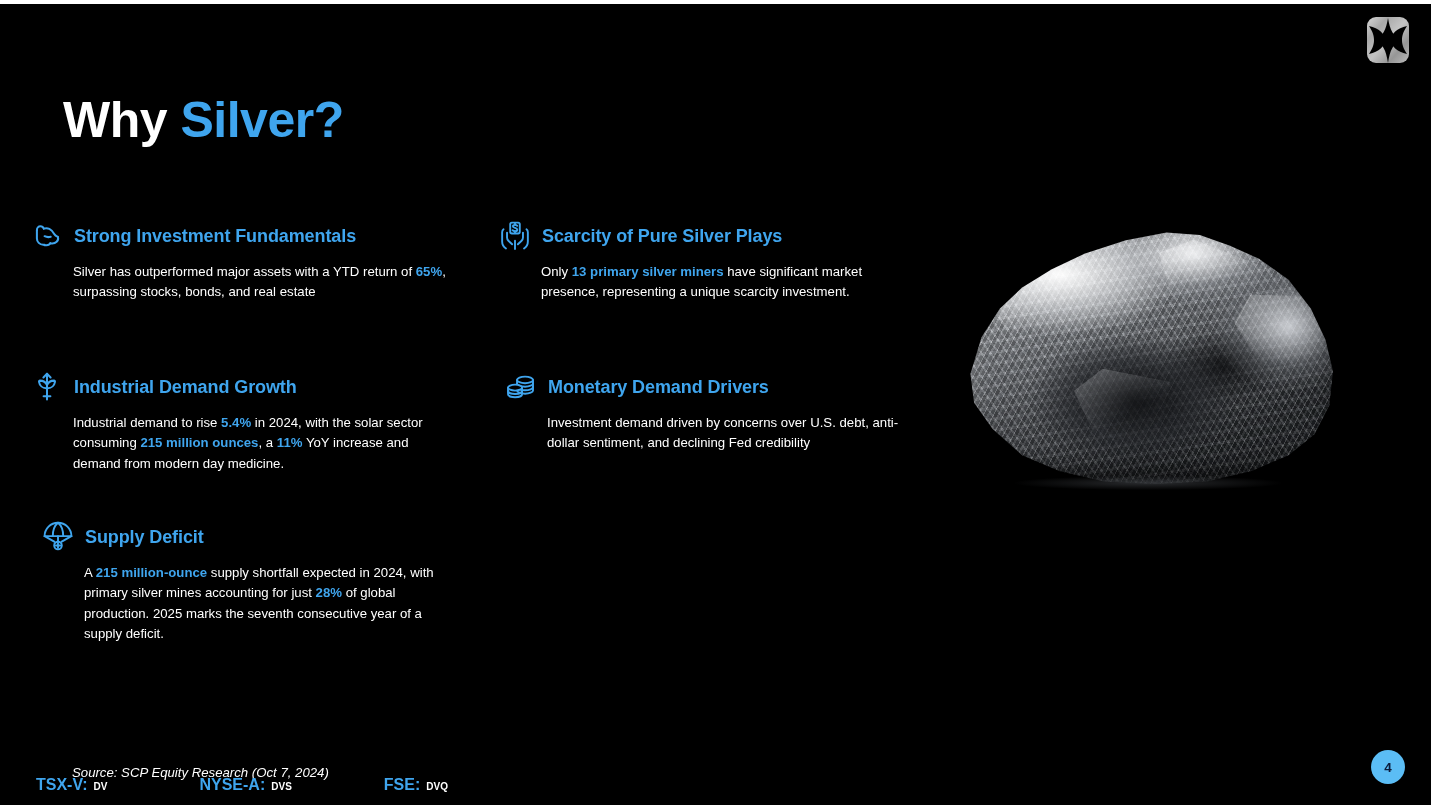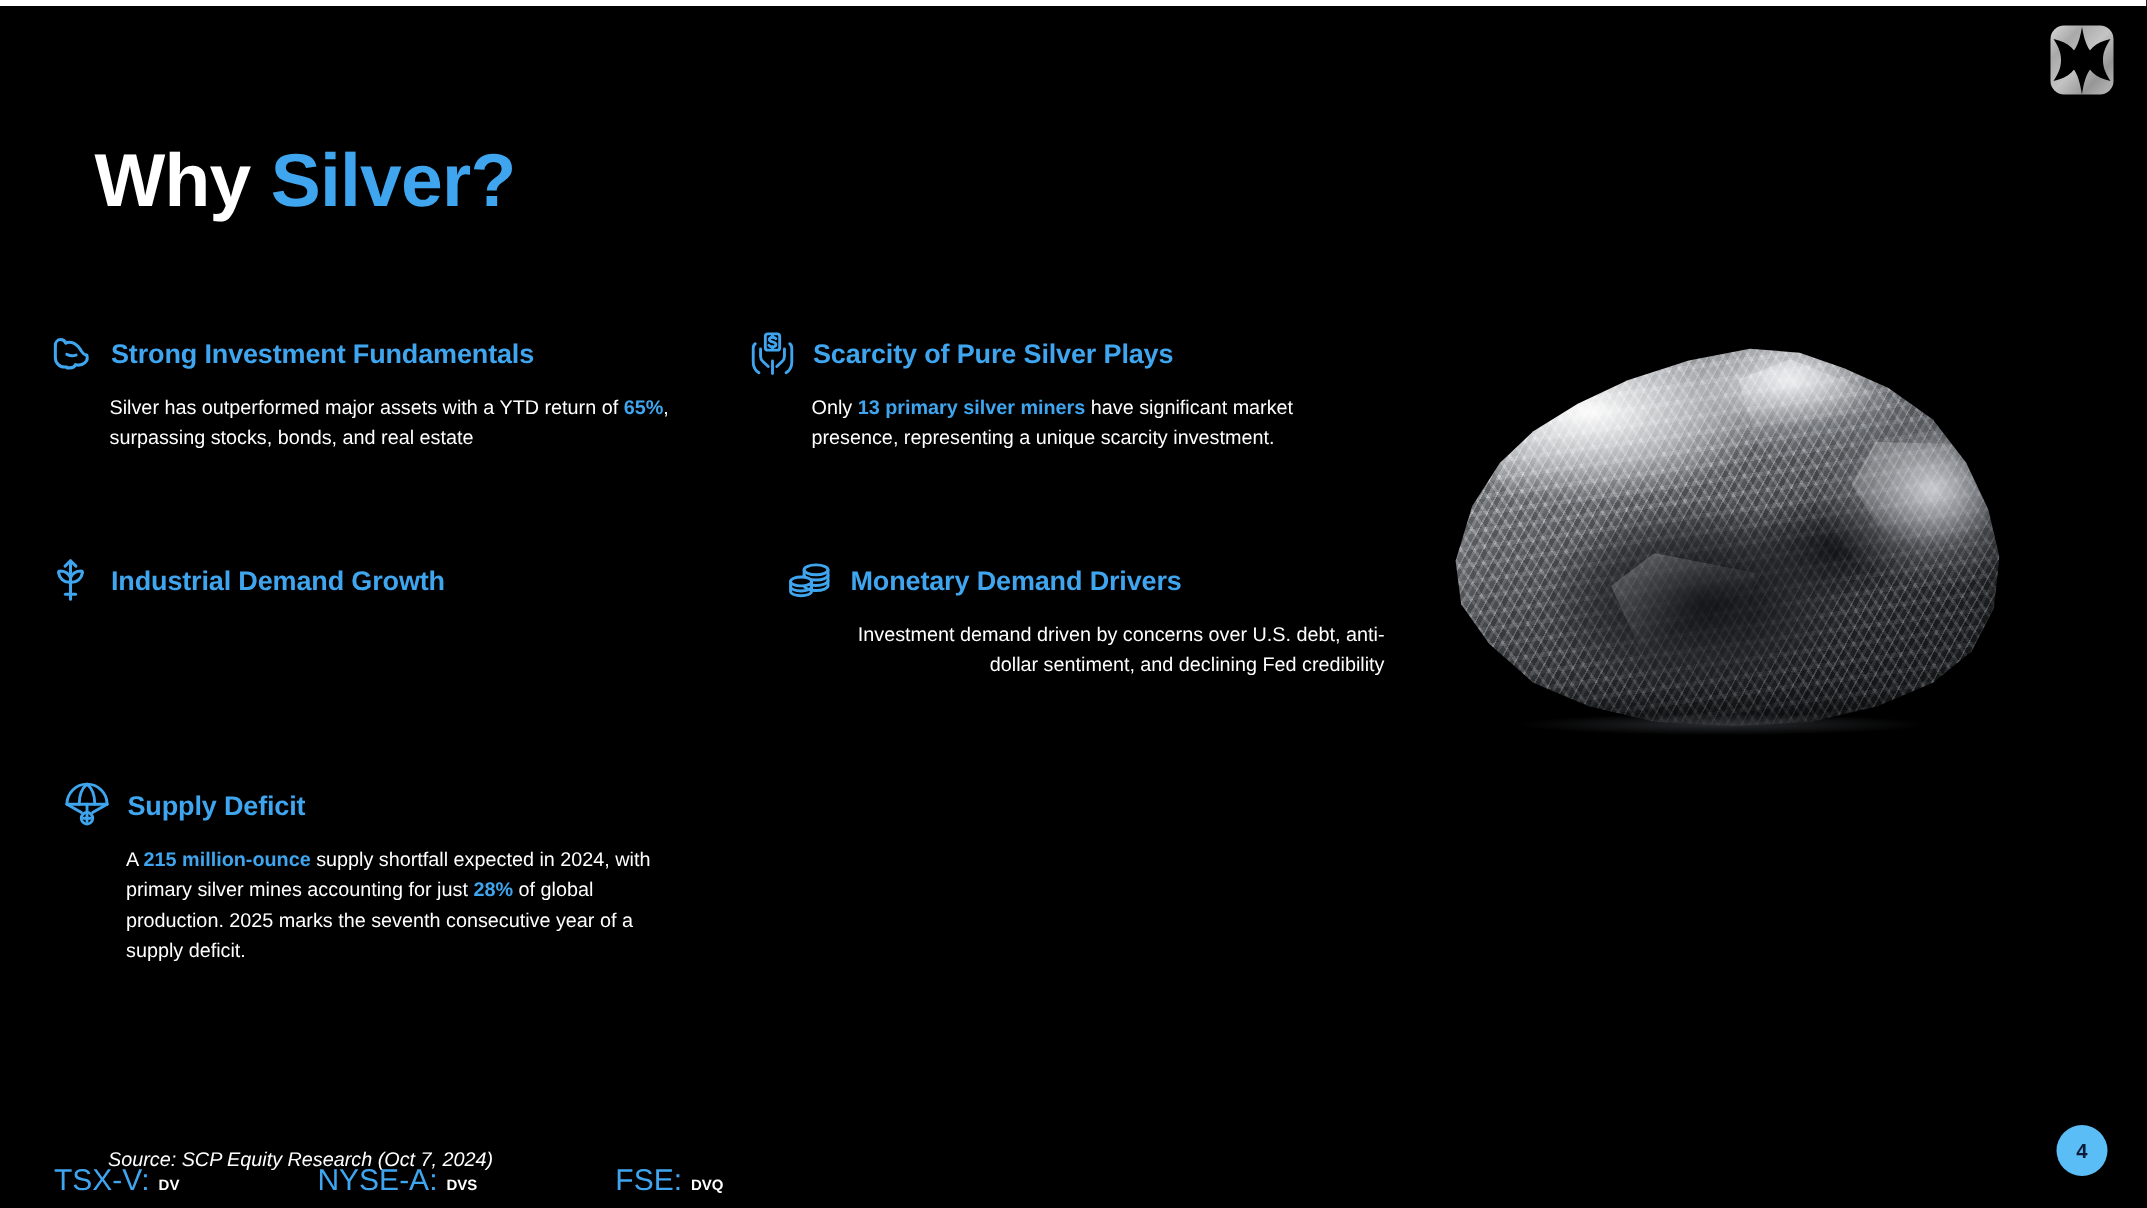--- a/index.html
+++ b/index.html
@@ -91,21 +91,21 @@
   }
   .feature-body b {
     color: #3fa5ee;
     font-weight: 700;
   }
 
   
   #f-strong     { left: 30px;  top: 218px; width: 420px; }
   #f-scarcity   { left: 498px; top: 218px; width: 400px; }
   #f-industrial { left: 30px;  top: 369px; width: 420px; }
-  #f-monetary   { left: 523px; top: 369px; width: 400px; text-align: right; }
+  #f-monetary   { left: 504px; top: 369px; width: 400px; }
   #f-supply     { left: 41px;  top: 519px; width: 420px; }
 
   
   .ore-wrap {
     position: absolute;
     left: 963px;
     top: 222px;
     width: 370px;
     height: 262px;
   }
@@ -188,22 +188,22 @@
     left: 36px;
     top: 776px;
     display: flex;
     align-items: baseline;
     white-space: nowrap;
   }
   .ticker { display: flex; align-items: baseline; }
   .ticker + .ticker { margin-left: 92px; }
   .ticker-ex {
     color: #3fa5ee;
-    font-size: 20px;
-    font-weight: 400;
+    font-size: 16px;
+    font-weight: 700;
   }
   .ticker-sym {
     color: #ffffff;
     font-size: 10px;
     font-weight: 700;
     margin-left: 6px;
   }
 
   
   .page-badge {
@@ -300,20 +300,23 @@
           <path d="M16 3.6v8.6"></path>
           <path d="M12.6 7l3.4-3.4L19.4 7"></path>
           <path d="M16 14.2c-1.1-2.6-3.6-4.2-6.6-4.2-.6 0-1 .5-.9 1.1.5 3.4 3.3 6 6.7 6h.8z"></path>
           <path d="M16 14.2c1.1-2.6 3.6-4.2 6.6-4.2.6 0 1 .5.9 1.1-.5 3.4-3.3 6-6.7 6H16z"></path>
           <path d="M16 17.1v10.6"></path>
           <path d="M12.8 24.6h6.4"></path>
         </svg>
       </span>
       <span class="feature-title">Industrial Demand Growth</span>
     </div>
+    <div class="feature-body">
+      <span>Industrial demand to rise </span><b>5.4%</b><span> in 2024, with the solar sector consuming </span><b>215 million ounces</b><span>, a </span><b>11%</b><span> YoY increase and demand from modern day medicine.</span>
+    </div>
   </div>
 
   <div class="feature" id="f-monetary">
     <div class="feature-head">
       <span class="feature-icon">
         <svg viewBox="0 0 32 32" fill="none" stroke="#3fa5ee" stroke-width="1.8" stroke-linecap="round" stroke-linejoin="round" aria-hidden="true">
           <ellipse cx="19.8" cy="9.3" rx="7.5" ry="3.1"></ellipse>
           <path d="M12.3 9.3v9.9c0 1.7 3.4 3.1 7.5 3.1s7.5-1.4 7.5-3.1V9.3"></path>
           <path d="M12.3 12.6c0 1.7 3.4 3.1 7.5 3.1s7.5-1.4 7.5-3.1"></path>
           <path d="M12.3 16c0 1.7 3.4 3.1 7.5 3.1s7.5-1.4 7.5-3.1"></path>

